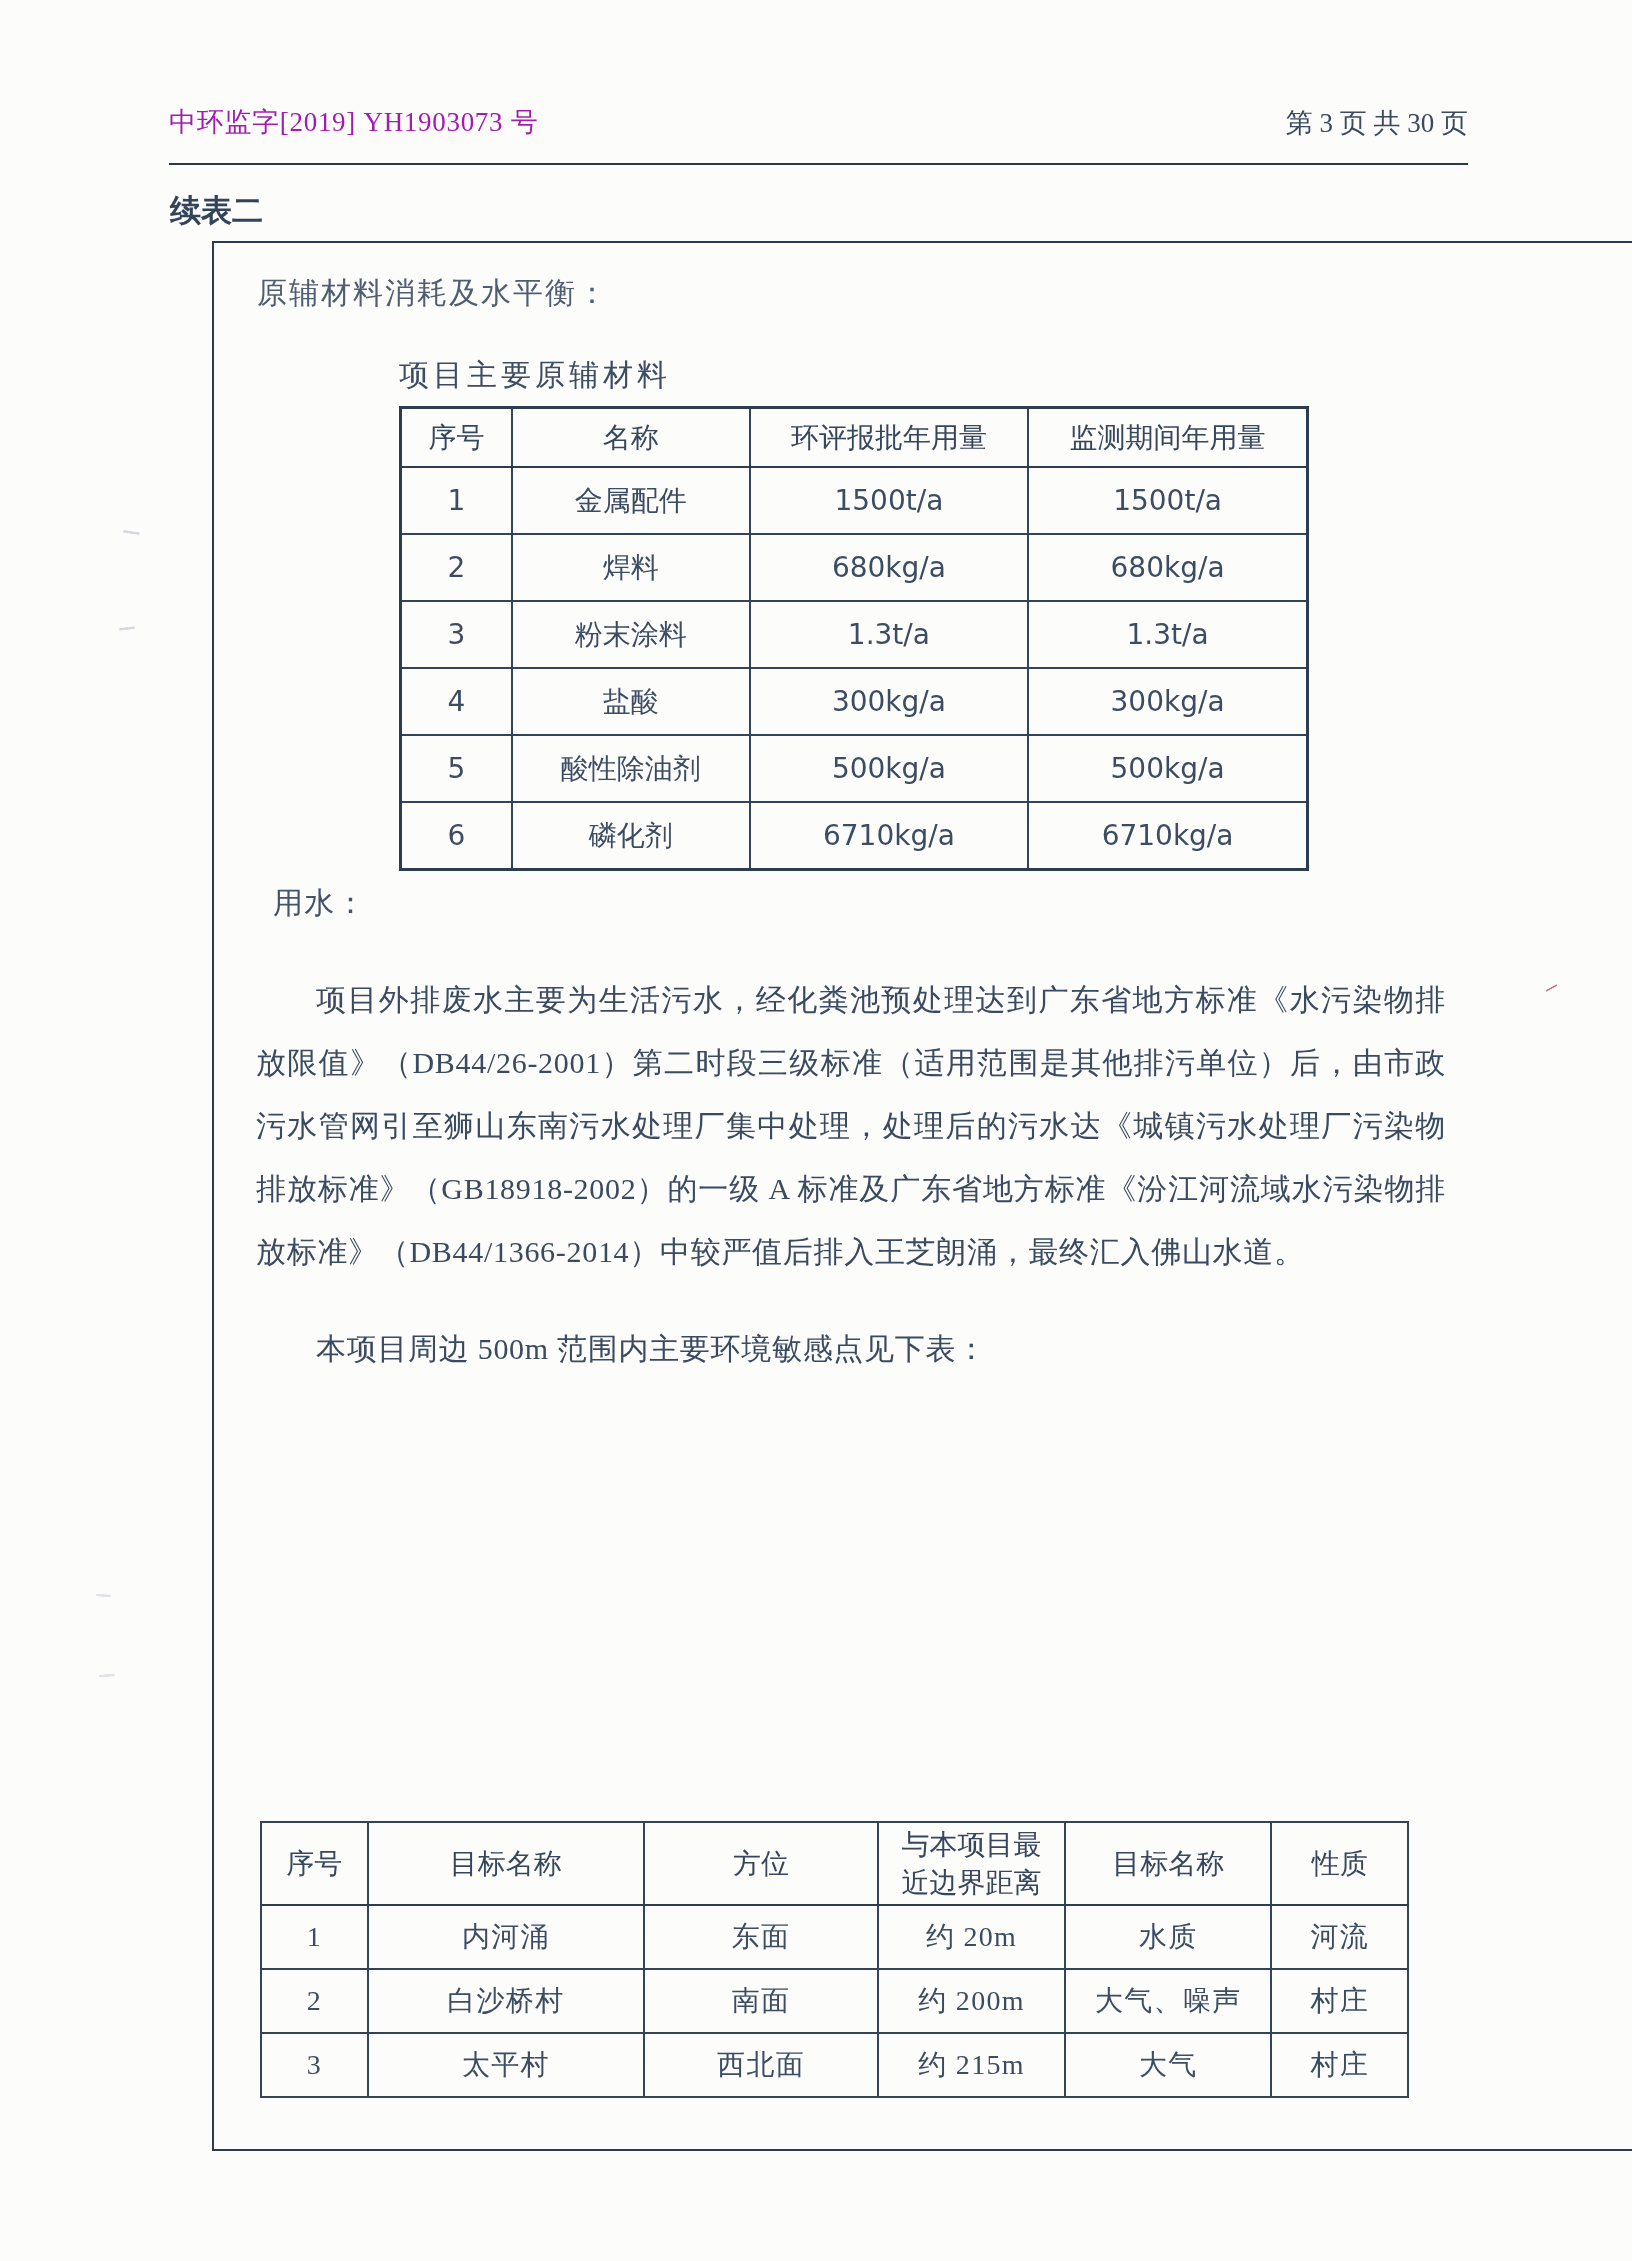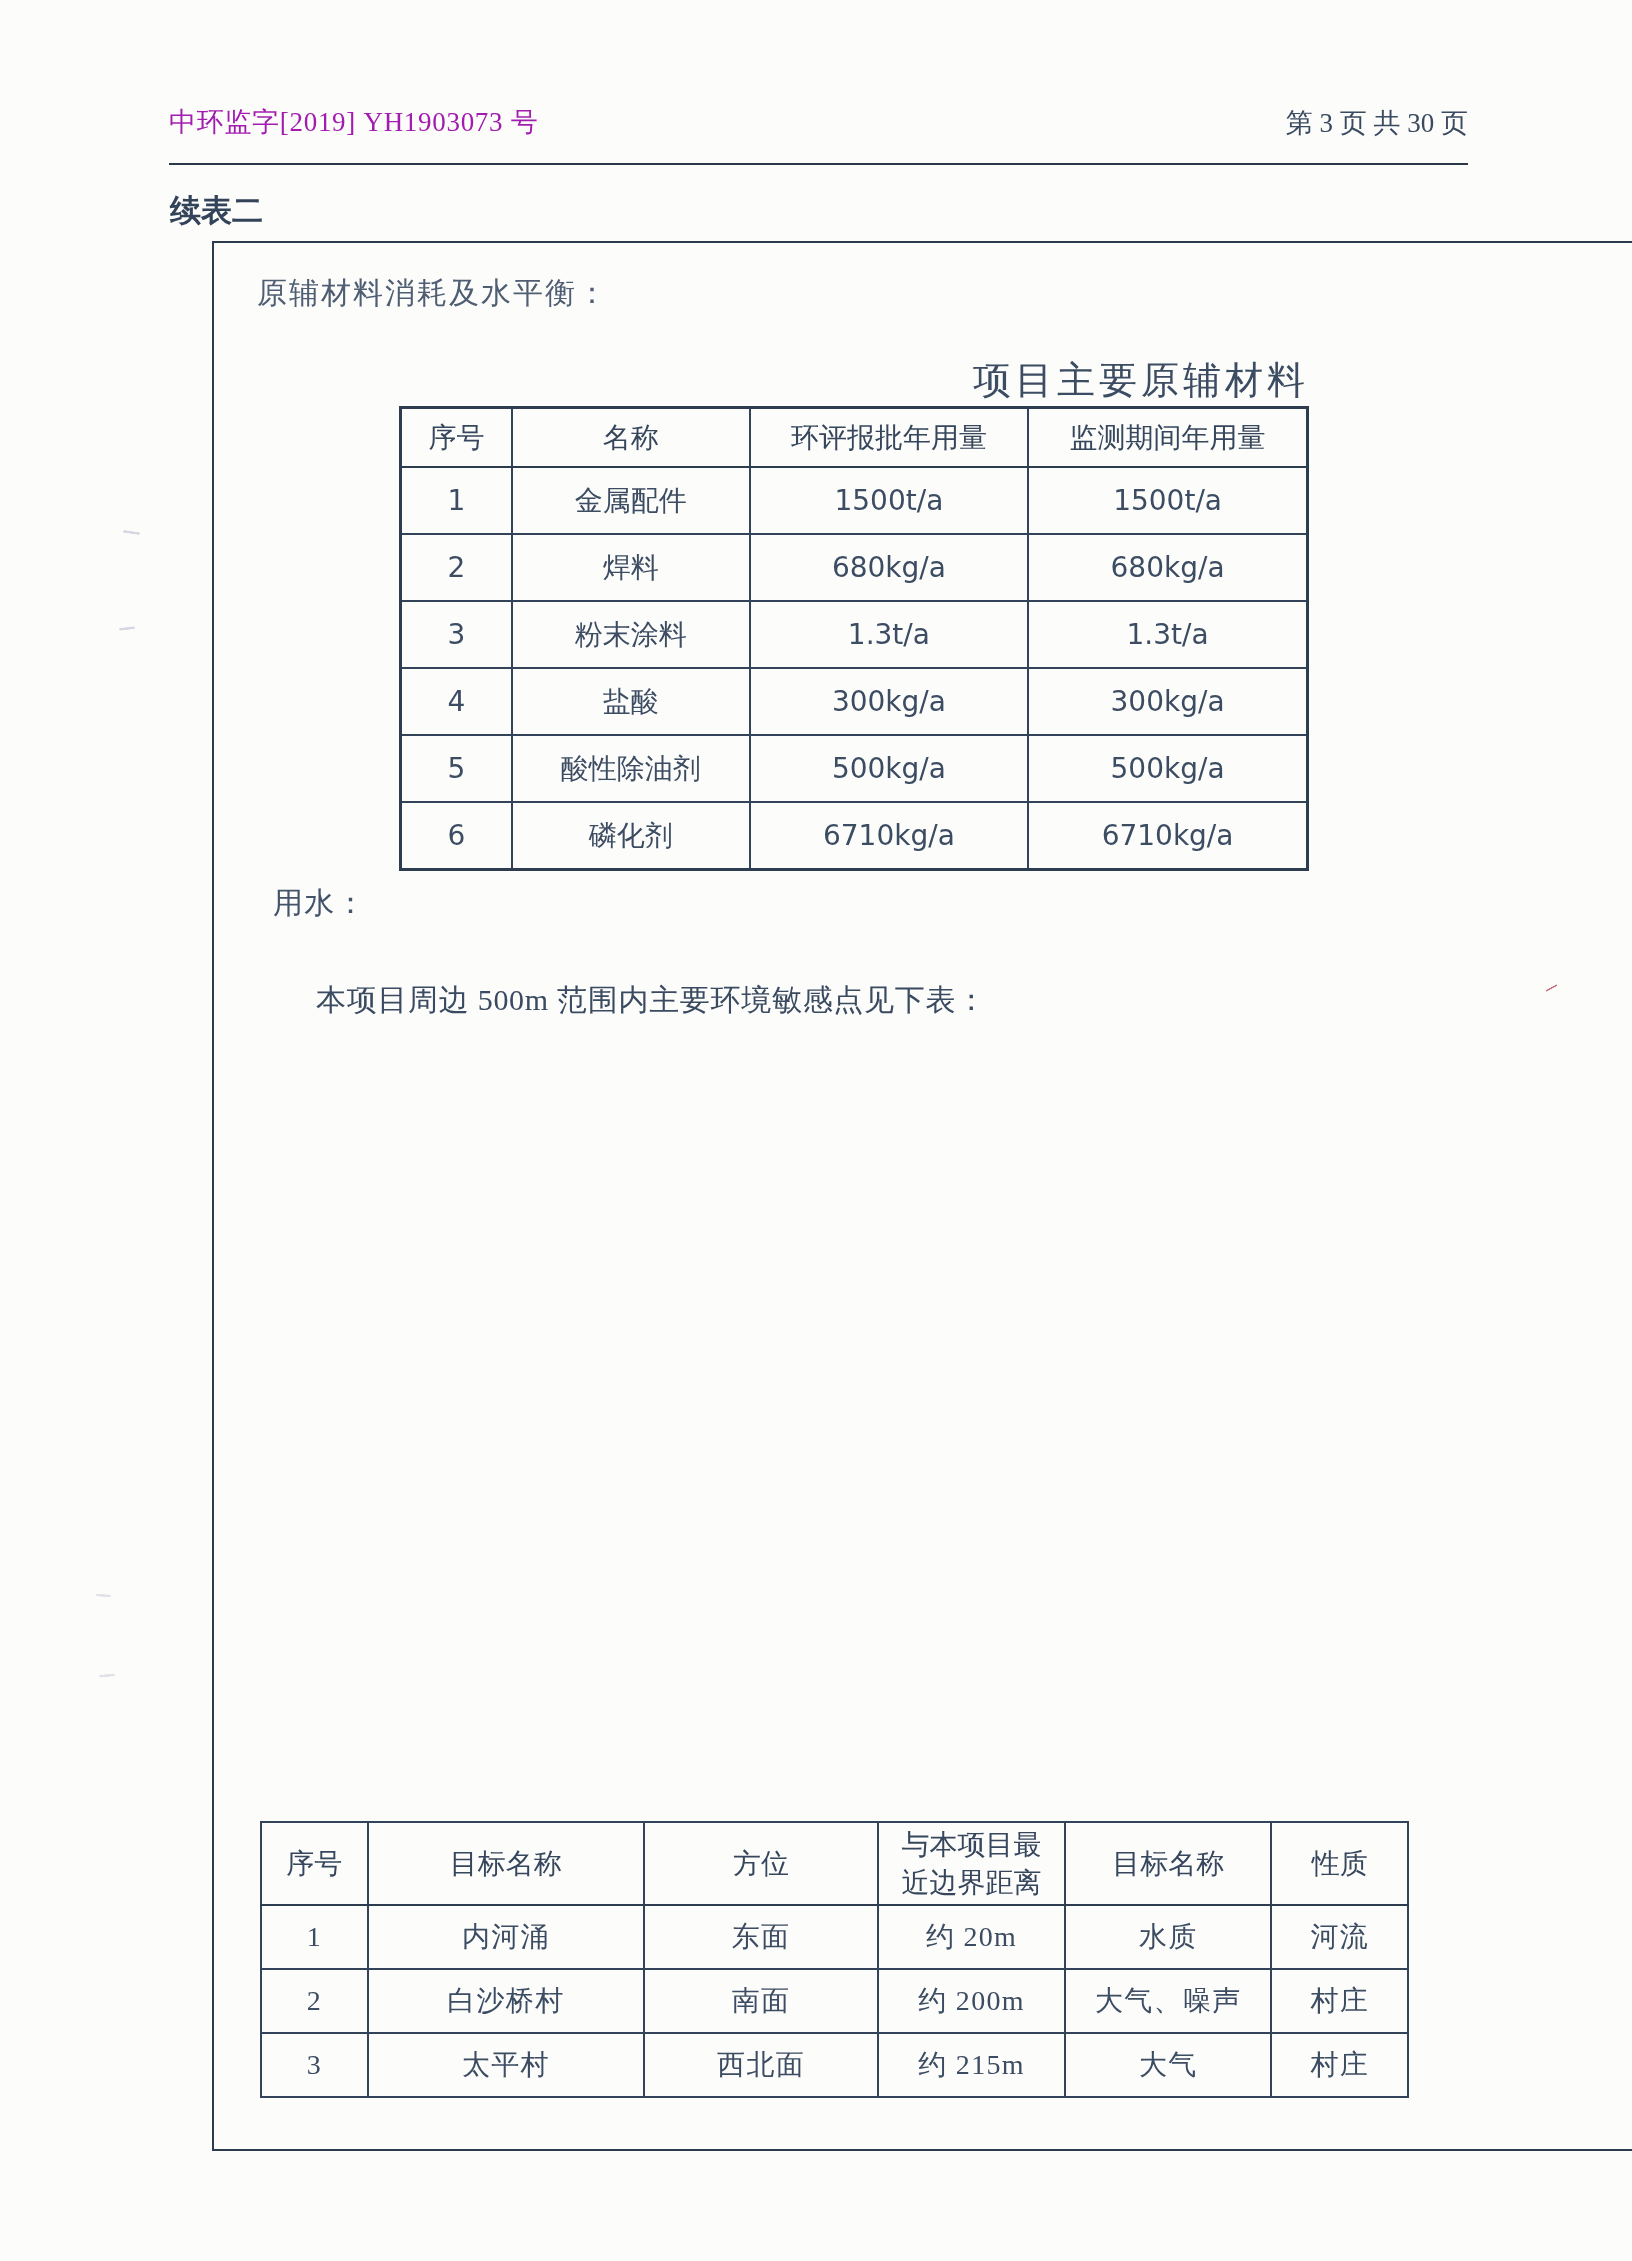--- a/index.html
+++ b/index.html
@@ -17,21 +17,21 @@
   .hdr-rule{position:absolute;left:169px;top:163px;width:1299px;border-top:2.6px solid #2a3849;}
   .cont-label{position:absolute;left:170px;top:190px;font-size:31px;color:#33435a;font-weight:bold;}
   
   .outer-box{
     position:absolute;left:212px;top:241px;
     width:1492px;height:1910px;
     border:2.6px solid #2c3b4d;
     box-sizing:border-box;
   }
   .h-materials{position:absolute;left:43px;top:30px;font-size:30px;color:#4f5e72;letter-spacing:2px;}
-  .tbl1-title{position:absolute;left:185px;top:112px;width:910px;text-align:right;font-size:38px;letter-spacing:4px;color:#3c4c62;}
+  .tbl1-title{position:absolute;left:185px;top:112px;width:910px;text-align:left;font-size:30px;letter-spacing:4px;color:#3c4c62;}
   
   .tbl1{position:absolute;left:185px;top:163px;width:910px;border-collapse:collapse;table-layout:fixed;}
   .tbl1 th,.tbl1 td{border:2px solid #33435a;text-align:center;vertical-align:middle;padding:0;}
   .tbl1 th{height:57px;font-size:28px;font-weight:normal;color:#36465c;}
   .tbl1 td{height:65px;font-size:28px;color:#3c4c62;}
   .tbl1{border:3.3px solid #2d3c4f;}
   .tbl1 thead th{border-bottom:2.6px solid #2d3c4f;}
   .cell-sans{font-family:"DejaVu Sans","Liberation Sans",sans-serif;font-size:26px;color:#3a4a60;}
   
   .h-water{position:absolute;left:43px;top:640px;font-size:30px;color:#43536a;letter-spacing:1.3px;margin-left:16px;}
@@ -121,20 +121,21 @@
           <td>磷化剂</td>
           <td class="cell-sans">6710kg/a</td>
           <td class="cell-sans">6710kg/a</td>
         </tr>
       </tbody>
     </table>
 
     <div class="h-water">用水：</div>
 
     <div class="body-text">
+      <p>项目外排废水主要为生活污水，经化粪池预处理达到广东省地方标准《水污染物排放限值》（DB44/26-2001）第二时段三级标准（适用范围是其他排污单位）后，由市政污水管网引至狮山东南污水处理厂集中处理，处理后的污水达《城镇污水处理厂污染物排放标准》（GB18918-2002）的一级 A 标准及广东省地方标准《汾江河流域水污染物排放标准》（DB44/1366-2014）中较严值后排入王芝朗涌，最终汇入佛山水道。</p>
       <p class="intro-line">本项目周边 500m 范围内主要环境敏感点见下表：</p>
     </div>
 
     <table class="tbl2">
       <colgroup>
         <col style="width:9.3%">
           <col style="width:24.1%">
           <col style="width:20.4%">
           <col style="width:16.3%">
           <col style="width:18.0%">

